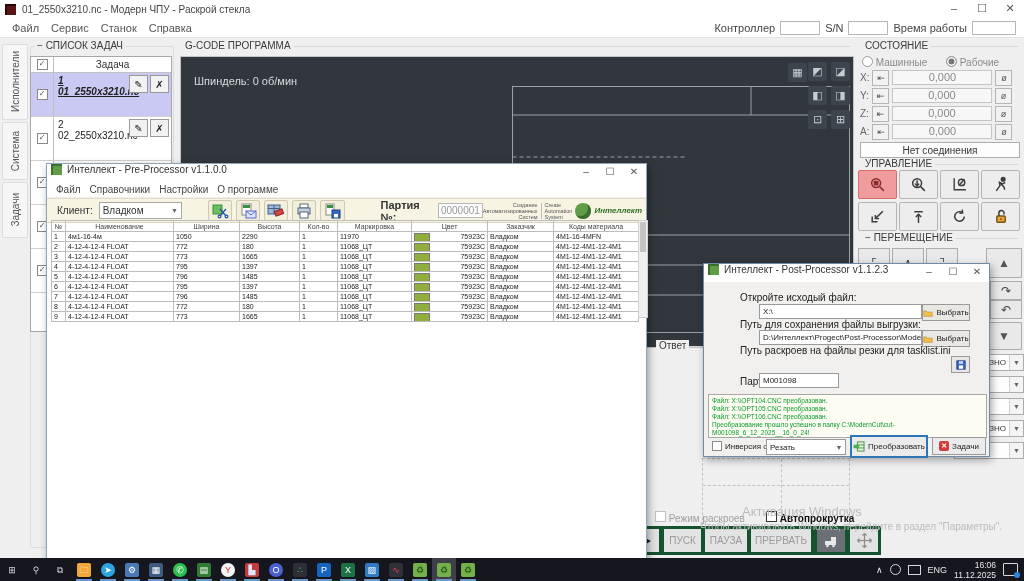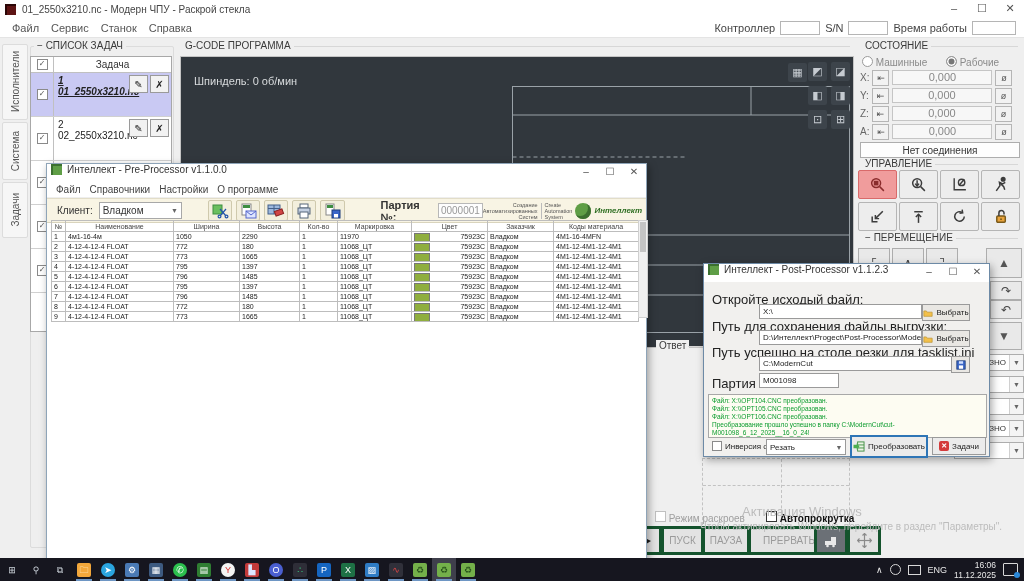--- a/index.html
+++ b/index.html
@@ -79,21 +79,21 @@
   .brand .col.ru{text-align:right;}
   .globe{width:16px;height:16px;border-radius:50%;background:#5f9e46;box-shadow:inset -3px -3px 0 #3c7030;}
   .brandname{font-size:8px;font-weight:bold;font-style:italic;color:#2d6e22;}
   table.parts{border-collapse:collapse;table-layout:fixed;font-size:7px;color:#222;}
   table.parts td{border:1px solid #bdbdbd;padding:0 2px;height:9px;line-height:9px;overflow:hidden;white-space:nowrap;}
   table.parts tr.hd td{text-align:center;color:#444;height:10px;}
   .colorcell{position:relative;}
   .sw{position:absolute;left:2px;top:1px;width:14px;height:7px;border:1px solid #777;}
   .colorcell span.v{display:block;text-align:right;}
   
-  .pp2-label{position:absolute;font-size:13px;color:#222;}
+  .pp2-label{position:absolute;font-size:10px;color:#222;margin-left:28px;}
   .pp2-input{position:absolute;height:13px;border:1px solid #9a9a9a;background:#fff;font-size:8px;color:#222;
     line-height:13px;padding-left:3px;overflow:hidden;white-space:nowrap;}
   .pp2-btn{position:absolute;height:15px;border:1px solid #9a9a9a;background:#e9e7e3;font-size:8px;color:#222;
     display:flex;align-items:center;justify-content:center;gap:3px;}
   .logbox{position:absolute;border:1px solid #a8a8a8;background:#fdfcf2;font-size:6.5px;line-height:8px;
     color:#0a9b2d;padding:2px 3px;overflow:hidden;}
   
   .taskbar{left:0;top:558px;width:1024px;height:23px;background:#16161f;z-index:50;display:flex;align-items:center;}
   .tb-item{width:24px;height:23px;display:flex;flex-direction:column;align-items:center;justify-content:center;position:relative;flex:0 0 auto;}
   .tb-item.active{background:#3f3f4c;}
@@ -385,21 +385,21 @@
     <span class="cb" style="display:inline-block;border-color:#333;"></span>
     <span>Автопрокрутка</span>
   </div>
   <div class="botbtn" style="left:630px;top:526px;width:26px;z-index:2;">
     <svg width="14" height="14" viewBox="0 0 14 14">
         <path d="M2,13 V2 L12,7 Z" fill="#1b1b1b"></path>
       </svg>
   </div>
   <div class="botbtn" style="left:661px;top:526px;width:37px;z-index:2;">ПУСК</div>
   <div class="botbtn" style="left:702px;top:526px;width:42px;z-index:2;">ПАУЗА</div>
-  <div class="botbtn" style="left:748px;top:526px;width:60px;z-index:2;padding-left:8px;">ПРЕРВАТЬ</div>
+  <div class="botbtn" style="left:748px;top:526px;width:60px;z-index:2;">ПРЕРВАТЬ</div>
   <div class="botbtn" style="left:814px;top:526px;width:28px;background:#6b7076;z-index:2;">
     <svg width="16" height="14" viewBox="0 0 16 14">
         <g fill="#e8e8e8">
           <rect x="2" y="7" width="11" height="4"></rect>
           <rect x="8" y="3" width="5" height="4"></rect>
           <circle cx="4.5" cy="12" r="1.3"></circle>
           <circle cx="10.5" cy="12" r="1.3"></circle>
         </g>
       </svg>
   </div>
@@ -677,22 +677,21 @@
       <span>Выбрать</span>
     </div>
     <div class="pp2-label" style="left:8px;top:55px;">Путь для сохранения файлы выгрузки:</div>
     <div class="pp2-input" style="left:55px;top:66px;width:158px;">D:\Интеллект\Progect\Post-Processor\Modern_opt</div>
     <div class="pp2-btn" style="left:218px;top:66px;width:46px;">
       <svg width="10" height="8" viewBox="0 0 12 9">
           <path d="M1,2 L4,2 L5,3.5 L11,3.5 L11,8.5 L1,8.5 Z" fill="#f3c04a" stroke="#b8902f" stroke-width="0.8"></path>
         </svg>
       <span>Выбрать</span>
     </div>
-    <div class="pp2-label" style="left:8px;top:81px;">Путь успешно на столе резки для tasklist.ini</div>
-    <div class="pp2-input" style="left:55px;top:92px;width:188px;">C:\ModernCut</div>
+    <div class="pp2-label" style="left:8px;top:81px;">Путь раскроев на файлы резки для tasklist.ini</div>
     <div class="pp2-btn" style="left:247px;top:92px;width:17px;">
       <svg width="10" height="10" viewBox="0 0 12 12">
           <rect x="1" y="1" width="10" height="10" fill="#3a66c8" stroke="#1d3d7a"></rect>
           <rect x="3.5" y="6.5" width="5" height="4" fill="#fff"></rect>
           <rect x="3.5" y="1.5" width="5" height="3" fill="#cfe0ff"></rect>
         </svg>
     </div>
     <div class="pp2-label" style="left:8px;top:112px;">Партия №:</div>
     <div class="pp2-input" style="left:55px;top:109px;width:75px;">M001098</div>
     <div class="logbox" style="left:4px;top:130px;width:271px;height:38px;" id="pp2-log">

